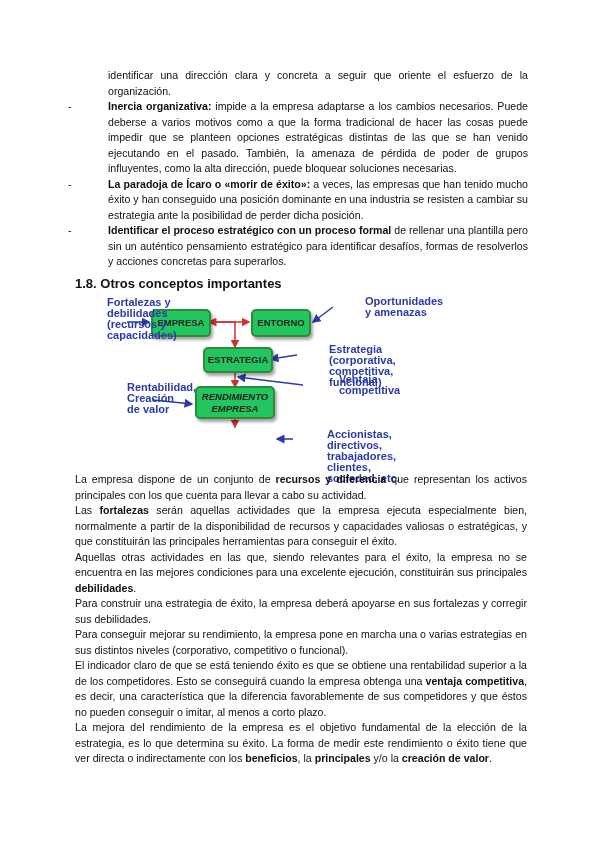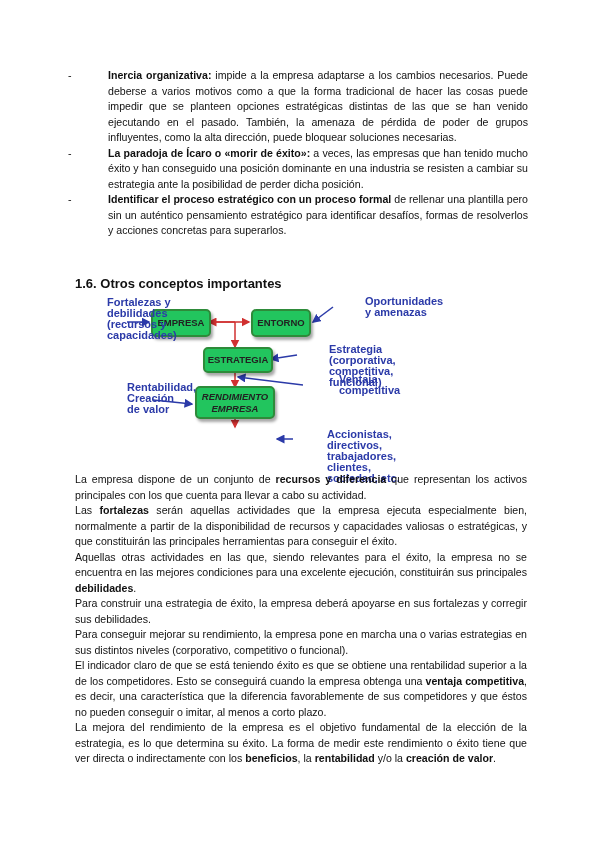--- a/index.html
+++ b/index.html
@@ -18,35 +18,36 @@
          display: flex; align-items: center; justify-content: center; text-align: center; line-height: 12px; }
   .lbl { position: absolute; font-size: 11px; font-weight: bold; color: #2b3aa8; line-height: 11px; white-space: pre-line; margin-left: 32px; }
   svg.lines { position: absolute; left: 0; top: 0; }
 </style>
 </head>
 <body>
 
 <div class="page">
 
   <div class="bullets">
+    <div class="indent">identificar una dirección clara y concreta a seguir que oriente el esfuerzo de la organización.</div>
     <div class="bitem">
       <span class="dash" style="left:-20px">-</span>
       <b>Inercia organizativa:</b><span> impide a la empresa adaptarse a los cambios necesarios. Puede deberse a varios motivos como a que la forma tradicional de hacer las cosas puede impedir que se planteen opciones estratégicas distintas de las que se han venido ejecutando en el pasado. También, la amenaza de pérdida de poder de grupos influyentes, como la alta dirección, puede bloquear soluciones necesarias.</span>
     </div>
     <div class="bitem">
       <span class="dash" style="left:-20px">-</span>
       <b>La paradoja de Ícaro o «morir de éxito»:</b><span> a veces, las empresas que han tenido mucho éxito y han conseguido una posición dominante en una industria se resisten a cambiar su estrategia ante la posibilidad de perder dicha posición.</span>
     </div>
     <div class="bitem">
       <span class="dash" style="left:-20px">-</span>
       <b>Identificar el proceso estratégico con un proceso formal</b><span> de rellenar una plantilla pero sin un auténtico pensamiento estratégico para identificar desafíos, formas de resolverlos y acciones concretas para superarlos.</span>
     </div>
   </div>
 
-  <h2 class="h2">1.6. Otros conceptos importantes</h2>
+  <h2 class="h2">1.8. Otros conceptos importantes</h2>
 
   <div class="diagram">
     <svg class="lines" width="340" height="170">
       <defs>
         <marker id="ar" markerWidth="6" markerHeight="6" refX="5" refY="3" orient="auto">
           <path d="M0,0 L6,3 L0,6 z" fill="#d03030"></path>
         </marker>
         <marker id="ab" markerWidth="6" markerHeight="6" refX="5" refY="3" orient="auto">
           <path d="M0,0 L6,3 L0,6 z" fill="#2b3aa8"></path>
         </marker>
@@ -88,15 +89,15 @@
 sociedad, etc.</div>
   </div>
 
   <div id="paras" style="position:absolute;left:75px;top:472px;width:452px;font-size:10.6px;line-height:15.5px;text-align:justify;">
       <div><span>La empresa dispone de un conjunto de </span><b>recursos y diferencia</b><span> que representan los activos principales con los que cuenta para llevar a cabo su actividad.</span></div>
       <div><span>Las </span><b>fortalezas</b><span> serán aquellas actividades que la empresa ejecuta especialmente bien, normalmente a partir de la disponibilidad de recursos y capacidades valiosas o estratégicas, y que constituirán las principales herramientas para conseguir el éxito.</span></div>
       <div><span>Aquellas otras actividades en las que, siendo relevantes para el éxito, la empresa no se encuentra en las mejores condiciones para una excelente ejecución, constituirán sus principales </span><b>debilidades</b><span>.</span></div>
       <div><span>Para construir una estrategia de éxito, la empresa deberá apoyarse en sus fortalezas y corregir sus debilidades.</span></div>
       <div><span>Para conseguir mejorar su rendimiento, la empresa pone en marcha una o varias estrategias en sus distintos niveles (corporativo, competitivo o funcional).</span></div>
       <div><span>El indicador claro de que se está teniendo éxito es que se obtiene una rentabilidad superior a la de los competidores. Esto se conseguirá cuando la empresa obtenga una </span><b>ventaja competitiva</b><span>, es decir, una característica que la diferencia favorablemente de sus competidores y que éstos no pueden conseguir o imitar, al menos a corto plazo.</span></div>
-      <div><span>La mejora del rendimiento de la empresa es el objetivo fundamental de la elección de la estrategia, es lo que determina su éxito. La forma de medir este rendimiento o éxito tiene que ver directa o indirectamente con los </span><b>beneficios</b><span>, la </span><b>rentabilidad</b><span> y/o la </span><b>creación de valor</b><span>.</span></div>
+      <div><span>La mejora del rendimiento de la empresa es el objetivo fundamental de la elección de la estrategia, es lo que determina su éxito. La forma de medir este rendimiento o éxito tiene que ver directa o indirectamente con los </span><b>beneficios</b><span>, la </span><b>principales</b><span> y/o la </span><b>creación de valor</b><span>.</span></div>
     </div>
 </div>
 
 </body></html>

